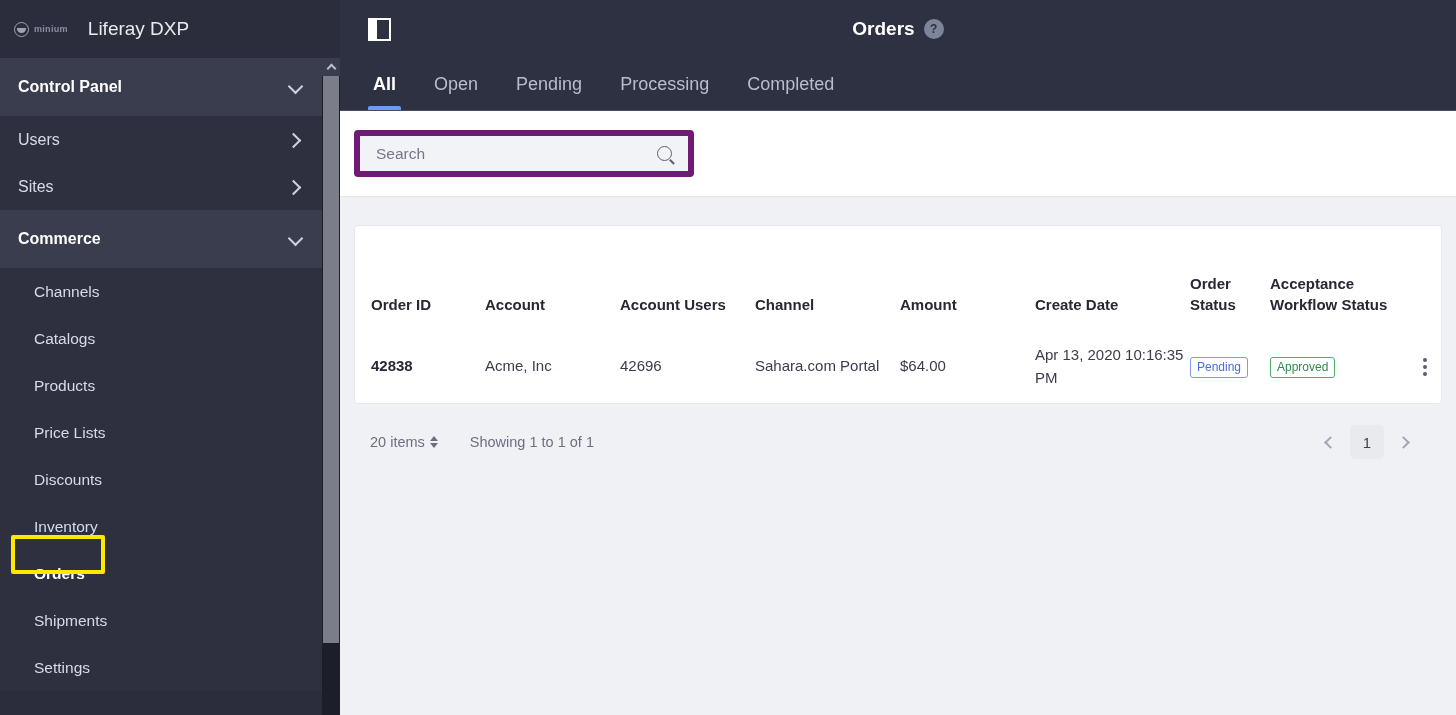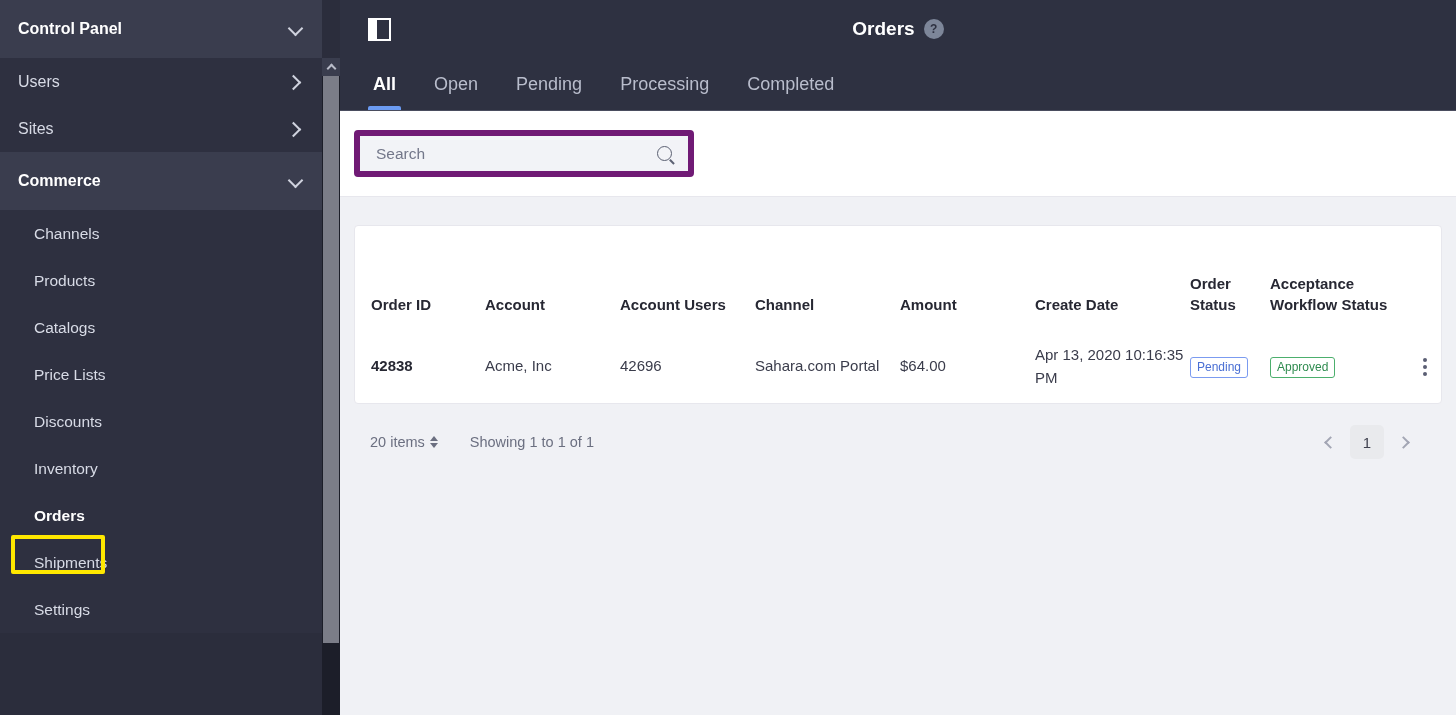--- a/index.html
+++ b/index.html
@@ -301,20 +301,27 @@
     cursor: pointer;
   }
 </style>
 </head>
 <body>
 
 <div class="app">
 
   <aside class="sidebar">
 
+    <div class="brand">
+      <div class="brand-logo">
+        <span class="logo-mark"></span>
+        <span class="logo-text">minium</span>
+      </div>
+      <div class="brand-title">Liferay DXP</div>
+    </div>
 
     <div class="nav-scroll">
       <div class="nav-inner">
 
         <div class="nav-section">
           <span>Control Panel</span>
           <span class="chev down"></span>
         </div>
         <div class="nav-group">
           <div class="nav-item top-level">
@@ -329,24 +336,24 @@
 
         <div class="nav-section">
           <span>Commerce</span>
           <span class="chev down"></span>
         </div>
         <div class="nav-group">
           <div class="nav-item indent">
             <span>Channels</span>
           </div>
           <div class="nav-item indent">
+            <span>Catalogs</span>
+          </div>
+          <div class="nav-item indent">
             <span>Products</span>
-          </div>
-          <div class="nav-item indent">
-            <span>Catalogs</span>
           </div>
           <div class="nav-item indent">
             <span>Price Lists</span>
           </div>
           <div class="nav-item indent">
             <span>Discounts</span>
           </div>
           <div class="nav-item indent">
             <span>Inventory</span>
           </div>

